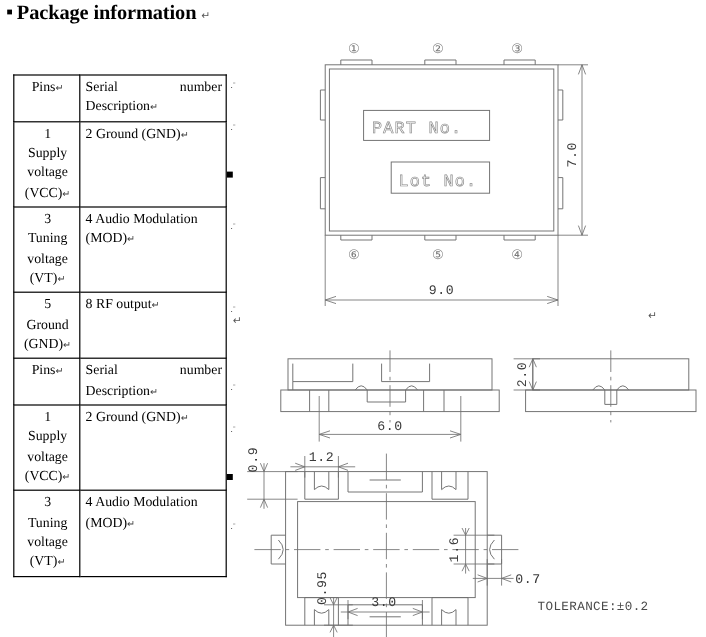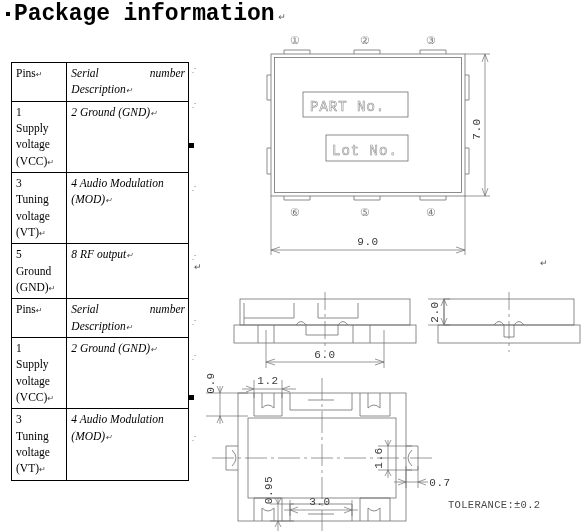--- a/index.html
+++ b/index.html
@@ -27,23 +27,23 @@
   }
   #heading .bullet {
     display: inline-block;
     width: 4px;
     height: 4px;
     background: #000;
     position: relative;
     top: -4px;
   }
   #heading .htext {
-    font-family: Liberation Mono, monospace;
+    font-family: Liberation Serif, serif;
     font-weight: bold;
-    font-size: 23px;
+    font-size: 17px;
     letter-spacing: -0.1px;
     white-space: nowrap;
   }
   .pilcrow {
     font-family: "Liberation Sans", sans-serif;
     font-size: 9px;
     color: #555;
   }
 
   
@@ -54,22 +54,22 @@
     width: 178px;
     border-collapse: collapse;
     font-size: 11.5px;
     line-height: 1.42;
   }
   #pin-table td {
     border: 1px solid #000;
     vertical-align: top;
     padding: 2px 3px 3px 4px;
   }
-  #pin-table td.c1 { width: 48px; }
-  #pin-table td.c2 { width: 118px; font-style: italic; }
+  #pin-table td.c1 { width: 48px; text-align: center; }
+  #pin-table td.c2 { width: 118px; }
   .justify {
     text-align: justify;
     text-align-last: justify;
   }
   .cr {
     font-size: 8px;
     color: #444;
     vertical-align: baseline;
   }
   .tick-col {

